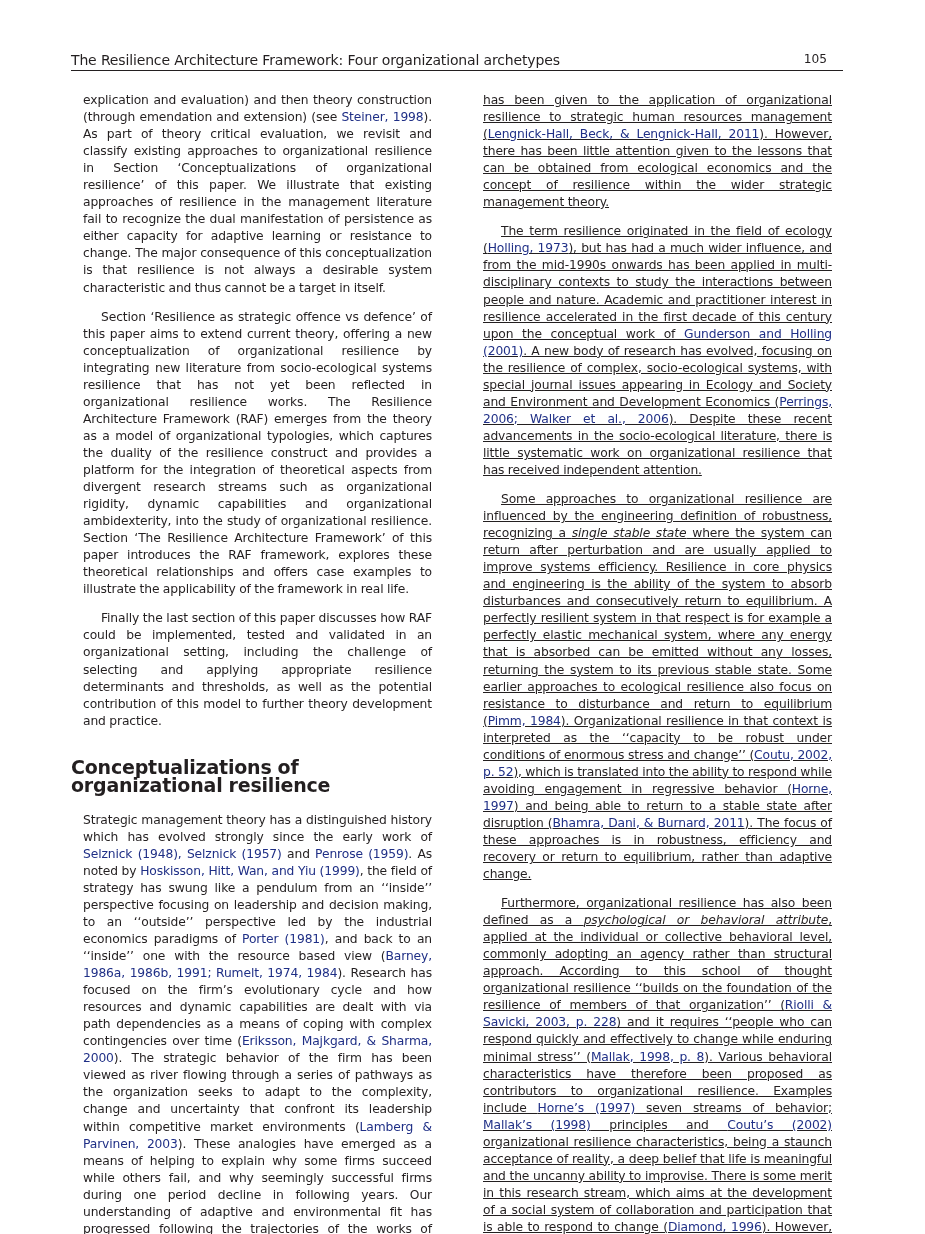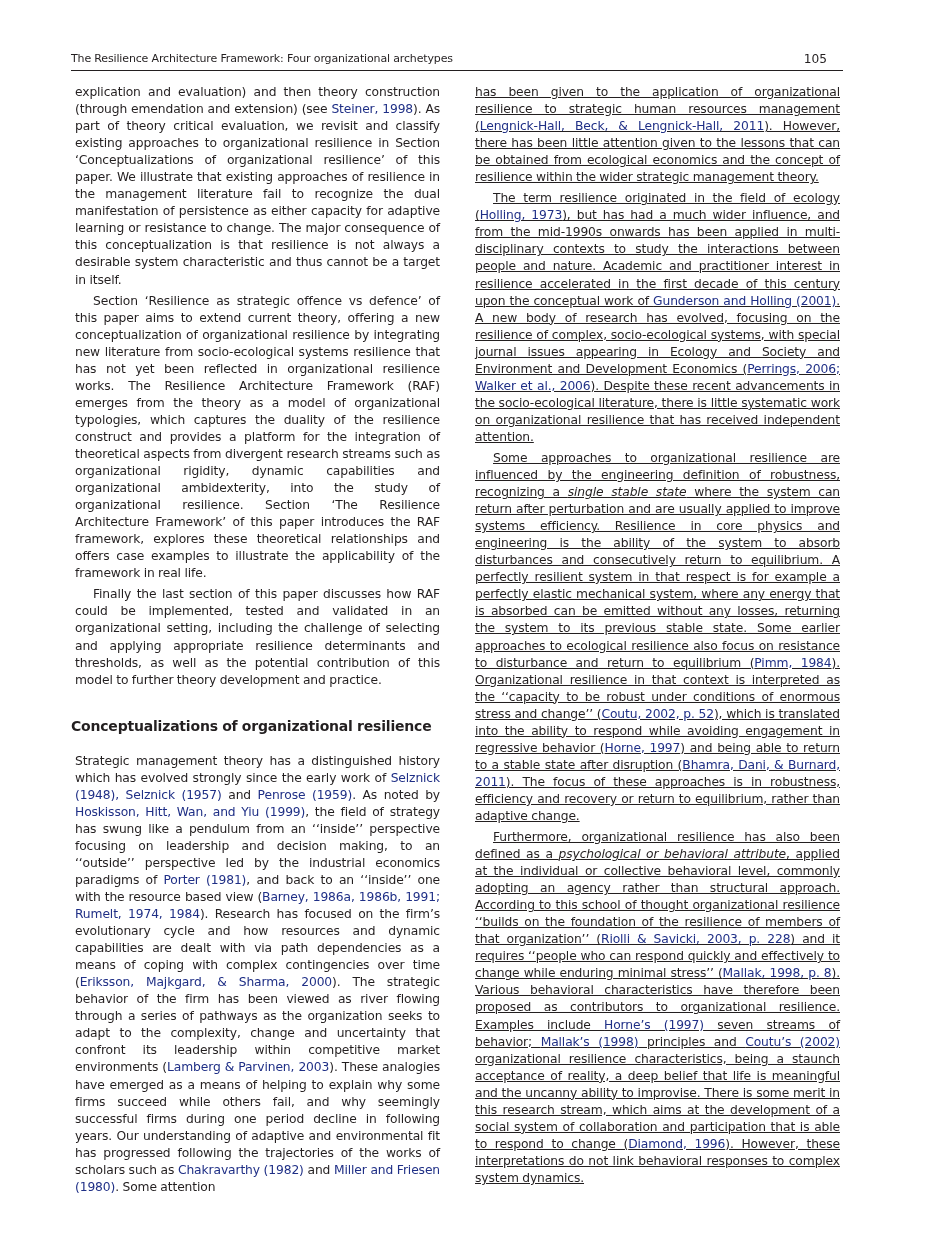--- a/index.html
+++ b/index.html
@@ -1,30 +1,30 @@
 <!DOCTYPE html>
 <html><head>
 <meta charset="utf-8">
 <style>
   html, body { margin:0; padding:0; background:#ffffff; }
   body { width:925px; height:1234px; position:relative; overflow:hidden;
          font-family:"DejaVu Sans", sans-serif; color:#231f20; }
   .header { position:absolute; left:71px; top:50px; width:772px; height:20px;
             border-bottom:1.5px solid #231f20; }
-  .header .title { position:absolute; left:0; top:2px; font-size:11px; letter-spacing:-0.15px; }
+  .header .title { position:absolute; left:0; top:2px; font-size:14px; letter-spacing:-0.15px; }
   .header .pageno { position:absolute; right:16px; top:2px; font-size:12.2px; }
   .col { position:absolute; top:80px; width:373px; font-size:12.3px; line-height:17.05px;
          text-align:justify; letter-spacing:-0.12px; word-spacing:-0.3px; hyphens:none; }
   .col.left { left:71px; }
   .col.right { left:471px;text-decoration:underline; }
-  .col p { margin:4px; text-indent:0; }
+  .col p { margin:12px; text-indent:0; }
   .col p.ind { text-indent:18px; }
   .col p.noind { text-indent:0; }
   a.ref { color:#1f2f86; text-decoration:none; }
-  .section-heading { font-size:14px; font-weight:bold; letter-spacing:-0.2px;
+  .section-heading { font-size:19px; font-weight:bold; letter-spacing:-0.2px;
                      margin:28px 0 18px 0; text-align:left; line-height:18px; }
   em { font-style:italic; }
 </style>
 </head>
 <body>
 
 <div class="header">
   <span class="title">The Resilience Architecture Framework: Four organizational archetypes</span>
   <span class="pageno">105</span>
 </div>

